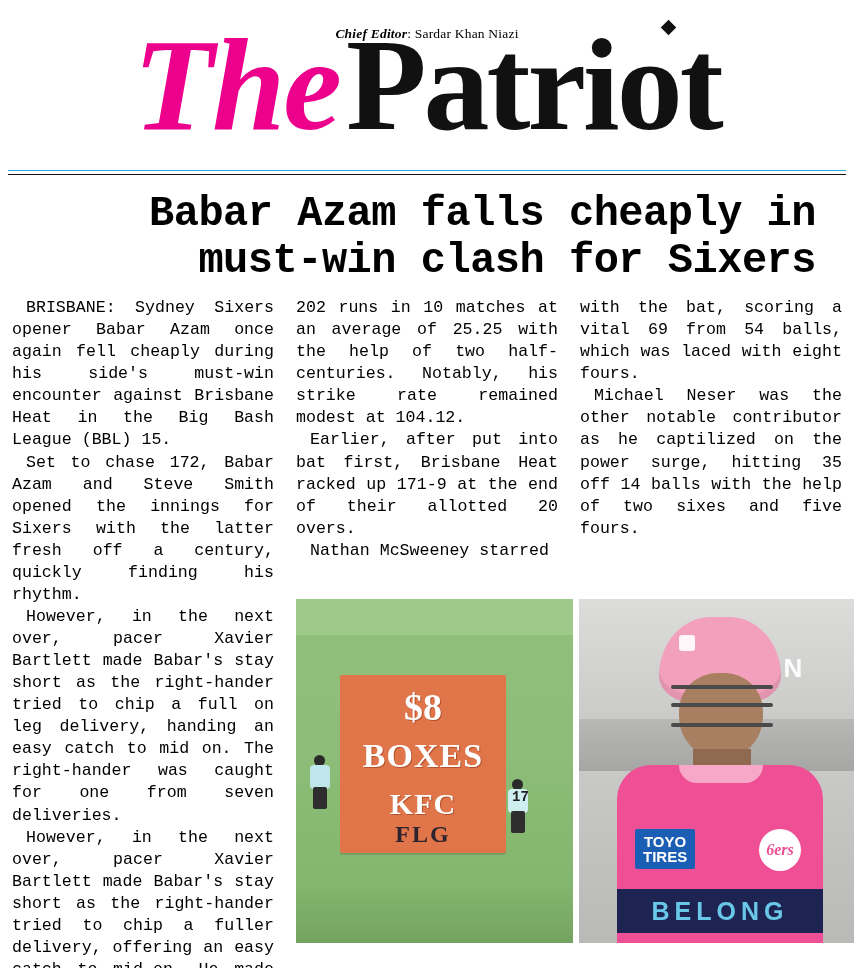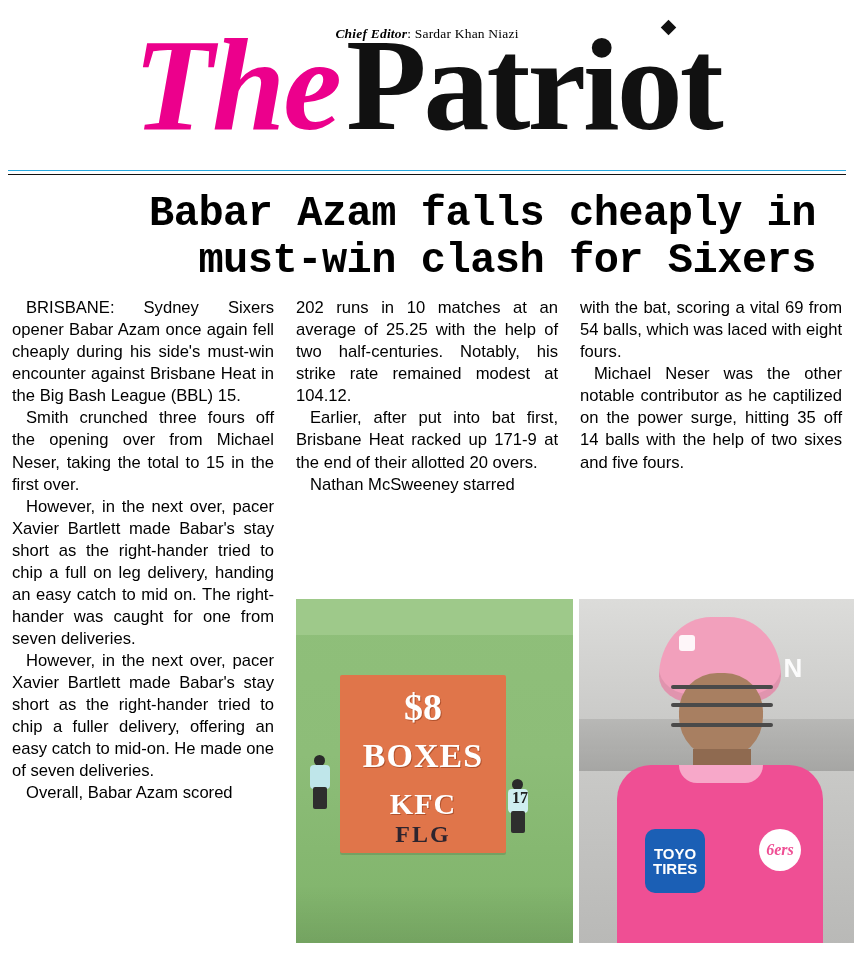--- a/index.html
+++ b/index.html
@@ -110,21 +110,21 @@
     display: flex;
     gap: 22px;
     padding: 0 4px;
   }
   .col {
     width: 262px;
     flex: 0 0 262px;
   }
   .col p {
     margin: 0;
-    font-family: Liberation Sans, sans-serif;
+    font-family: Liberation Mono, monospace;
     font-size: 16.6px;
     line-height: 1.33;
     text-align: justify;
     text-justify: inter-word;
     hyphens: auto;
   }
   .col p + p {
     text-indent: 14px;
   }
   .col p.first-para {
@@ -224,22 +224,22 @@
     background: #2e2e2e;
     border-radius: 2px;
   }
   .fielder.f1 { left: 14px; top: 156px; }
   .fielder.f2 { left: 212px; top: 180px; }
   .fielder.f2 .torso { background: #cfeef0; }
   .fielder-num {
     position: absolute;
     left: 216px;
     top: 190px;
-    font-family: Liberation Serif, serif;
-    font-size: 16px;
+    font-family: Liberation Mono, monospace;
+    font-size: 14px;
     color: #222;
     font-weight: bold;
   }
   .grass-shadow {
     position: absolute;
     left: 0; right: 0; bottom: 0;
     height: 58px;
     background: linear-gradient(rgba(0,0,0,0), rgba(0,0,0,.09));
   }
 
@@ -327,31 +327,31 @@
     color: #fff;
     font-family: "Liberation Sans", sans-serif;
     font-weight: bold;
     font-size: 26px;
     line-height: 30px;
     text-align: center;
     opacity: .95;
   }
   .sponsor-toyo {
     position: absolute;
-    left: 44px;
+    left: 34px;
     top: 212px;
     background: #1b5fb5;
     color: #fff;
     font-family: "Liberation Sans", sans-serif;
     font-weight: bold;
     font-size: 15px;
     line-height: 15px;
-    padding: 17px 8px;
-    text-align: center;
-    border-radius: 10px;
+    padding: 5px 8px;
+    text-align: center;
+    border-radius: 2px;
   }
   .sponsor-toyo span { display: block; }
   .club-badge {
     position: absolute;
     right: 36px;
     top: 212px;
     width: 42px; height: 42px;
     border-radius: 50%;
     background: #fff;
     color: #ef4f94;
@@ -399,21 +399,21 @@
   <div class="rule-top"></div>
   <div class="rule-top2"></div>
 
   <div class="headline">Babar Azam falls cheaply in must-win clash for Sixers</div>
 
   <div class="body-area">
     <div class="cols">
 
       <div class="col">
         <p class="first-para">BRISBANE: Sydney Sixers opener Babar Azam once again fell cheaply during his side's must-win encounter against Brisbane Heat in the Big Bash League (BBL) 15.</p>
-        <p>Smith crunched three fours off the opening over from Michael Neser, taking the total to 15 in the first over.</p>
+        <p>Set to chase 172, Babar Azam and Steve Smith opened the innings for Sixers with the latter fresh off a century, quickly finding his rhythm.</p>
         <p>However, in the next over, pacer Xavier Bartlett made Babar's stay short as the right-hander tried to chip a full on leg delivery, handing an easy catch to mid on. The right-hander was caught for one from seven deliveries.</p>
         <p>However, in the next over, pacer Xavier Bartlett made Babar's stay short as the right-hander tried to chip a fuller delivery, offering an easy catch to mid-on. He made one of seven deliveries.</p>
         <p>Overall, Babar Azam scored</p>
       </div>
 
       <div class="col">
         <p>202 runs in 10 matches at an average of 25.25 with the help of two half-centuries. Notably, his strike rate remained modest at 104.12.</p>
         <p>Earlier, after put into bat first, Brisbane Heat racked up 171-9 at the end of their allotted 20 overs.</p>
         <p>Nathan McSweeney starred</p>
       </div>
@@ -464,19 +464,22 @@
             </div>
           <div class="neck"></div>
           <div class="jersey"></div>
           <div class="collar"></div>
           <div class="swoosh">N</div>
           <div class="sponsor-toyo">
             <span>TOYO</span>
             <span>TIRES</span>
           </div>
           <div class="club-badge">6ers</div>
+          <div class="belong-bar">
+            <span>BELONG</span>
+          </div>
         </div>
       </div>
 
     </div>
   </div>
 
 </div>
 
 </body></html>

